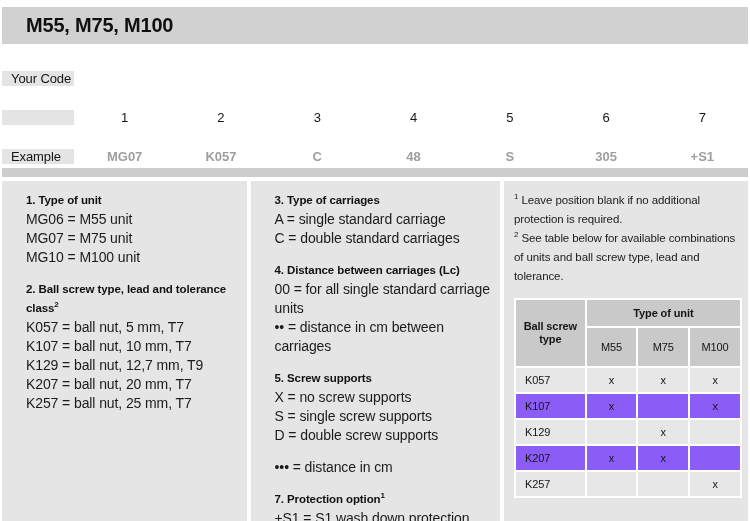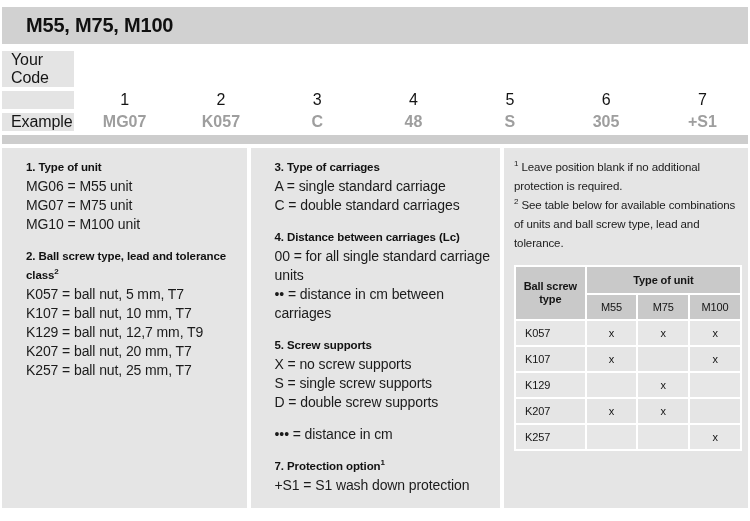--- a/index.html
+++ b/index.html
@@ -8,21 +8,21 @@
         padding:7px 2px 0 2px;box-sizing:border-box;letter-spacing:-0.1px;}
 
   
   .title-bar{height:37px;background:#d1d1d1;display:flex;align-items:center;padding-left:24px;box-sizing:border-box;}
   .title-bar h1{margin:0;font-size:20px;font-weight:600;letter-spacing:-0.2px;color:#101010;}
 
   
   .code-grid{margin-top:7px;display:grid;grid-template-columns:72px repeat(7,1fr);
              column-gap:5px;row-gap:4px;background:#ffffff;}
   .code-grid .cell{box-sizing:border-box;display:flex;align-items:center;justify-content:center;
-                   font-size:16px;}
+                   font-size:13px;margin-top:20px;}
   .cell.label{justify-content:flex-start;padding-left:9px;background:#e4e4e4;}
   .example-value{font-size:17px;font-weight:bold;color:#9e9e9e;letter-spacing:0;}
 
   .sep-band{height:9px;background:#cdcdcd;margin-top:4px;}
 
   
   .body-cols{margin-top:4px;display:flex;gap:4px;height:360px;}
   .col{background:#e5e5e5;box-sizing:border-box;padding:10px 8px 0 24px;}
   .col-1{width:247px;}
   .col-2{width:252px;}
@@ -33,27 +33,27 @@
   .group p{margin:0;font-size:14px;line-height:19px;color:#1b1b1b;}
   sup{font-size:8px;line-height:0;}
 
   .footnote{margin:0;font-size:11.5px;line-height:19px;color:#1b1b1b;}
 
   
   .combo-wrap{margin-top:12px;}
   table.combo{border-collapse:separate;border-spacing:2px;background:#ffffff;width:228px;}
   table.combo td,table.combo th{box-sizing:border-box;font-size:11px;padding:0;}
   .combo th{background:#c9c9c9;font-weight:bold;text-align:center;vertical-align:middle;}
-  .combo th.unit-h{font-weight:normal;height:24px;}
+  .combo th.unit-h{font-weight:normal;height:38px;}
   .combo th.bst{width:69px;line-height:13px;padding:4px 2px;}
   .combo th.tou{height:26px;}
   .combo td.type{width:69px;text-align:left;padding-left:9px;height:24px;}
   .combo td.mark{width:50px;text-align:center;height:24px;}
   .combo tr.light td{background:#e7e7e7;}
-  .combo tr.dark td{background:#e5e5e5;}
+  .combo tr.dark td{background:#8b5cf6;}
 </style>
 </head>
 <body>
 
 <div class="page">
 
   <div class="title-bar">
     <h1>M55, M75, M100</h1>
   </div>
 

